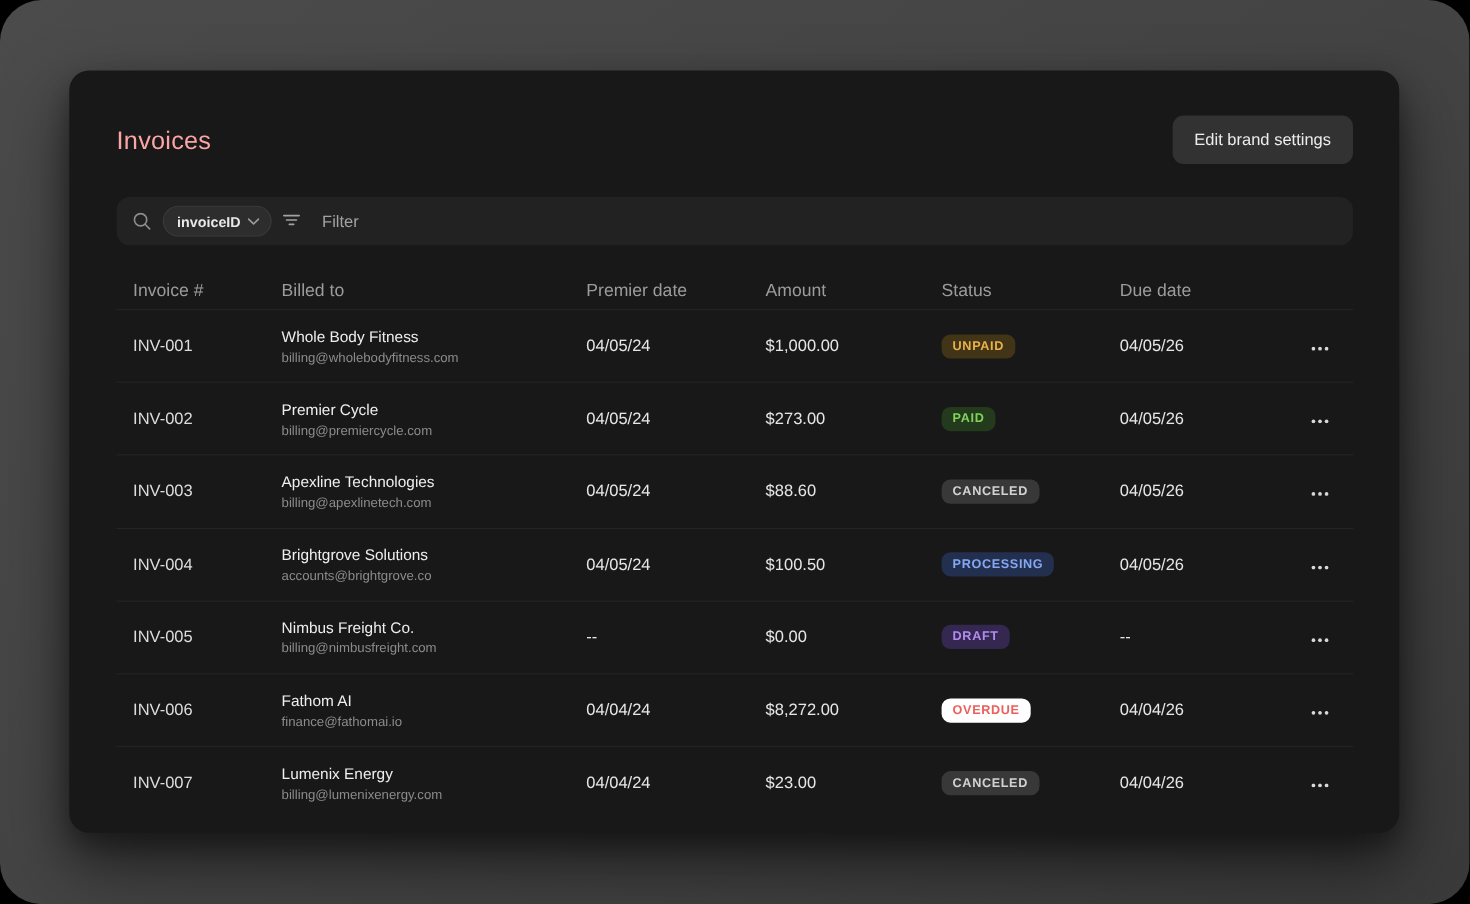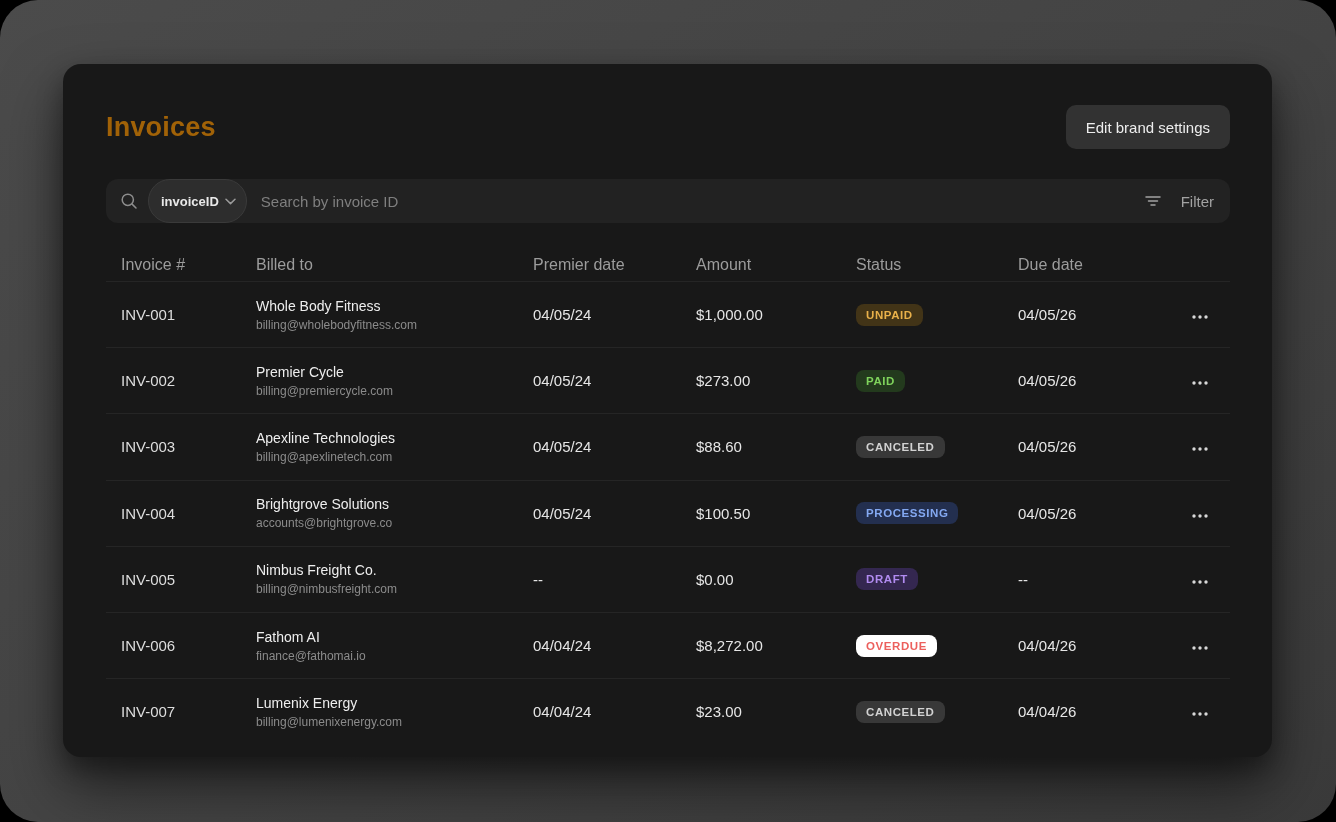--- a/index.html
+++ b/index.html
@@ -24,21 +24,21 @@
     padding: 0 42px 0 43px;
     color: #e6e6e6;
   }
 
   
   .card-header {
     display: flex; align-items: center; justify-content: space-between;
     padding-top: 41px;
     height: 85px;
   }
-  .page-title { font-size: 27px; font-weight: 700; color: #a16207; letter-spacing: 0.2px; }
+  .page-title { font-size: 23px; font-weight: 400; color: #fca5a5; letter-spacing: 0.2px; }
   .header-actions { display: flex; gap: 16px; }
   .btn {
     display: inline-flex; align-items: center; gap: 8px;
     height: 44px; padding: 0 20px;
     border: none; border-radius: 10px;
     font-family: "Liberation Sans", sans-serif;
     font-size: 15px; cursor: pointer;
   }
   .btn-secondary { background: #323232; color: #ededed; font-weight: 500; }
   .btn-primary { color: #0e1a09; font-weight: 600; }
@@ -53,21 +53,21 @@
     display: flex; align-items: center;
     padding: 0 16px 0 14px;
     gap: 10px;
   }
   .search-icon { display: flex; color: #8d8d8d; flex: 0 0 auto; }
   .scope-chip {
     display: inline-flex; align-items: center; gap: 6px;
     background: #2d2d2d;
     border: 1px solid #3a3a3a;
     border-radius: 999px;
-    height: 44px; padding: 0 10px 0 12px;
+    height: 28px; padding: 0 10px 0 12px;
     color: #e9e9e9; font-size: 13px; font-weight: 600;
     cursor: pointer; flex: 0 0 auto;
   }
   .scope-chip .chev { display: flex; color: #9a9a9a; }
   .search-input {
     flex: 1 1 auto;
     background: transparent; border: none; outline: none;
     color: #e8e8e8; font-size: 15px;
     font-family: "Liberation Sans", sans-serif;
     padding-left: 4px;
@@ -135,21 +135,20 @@
         </svg>
       </span>
       <button class="scope-chip">
         <span>invoiceID</span>
         <span class="chev">
           <svg width="11" height="7" viewBox="0 0 11 7" fill="none" stroke="currentColor" stroke-width="1.5" stroke-linecap="round" stroke-linejoin="round">
             <polyline points="1,1.2 5.5,5.6 10,1.2"></polyline>
           </svg>
         </span>
       </button>
-      <input class="search-input" type="text" placeholder="Search by invoice ID" style="">
       <button class="filter-btn">
         <span>
           <svg width="16" height="12" viewBox="0 0 16 12" fill="none" stroke="currentColor" stroke-width="1.5" stroke-linecap="round">
             <line x1="1" y1="2" x2="15" y2="2"></line>
             <line x1="3.5" y1="6" x2="12.5" y2="6"></line>
             <line x1="6" y1="10" x2="10" y2="10"></line>
           </svg>
         </span>
         <span>Filter</span>
       </button>

